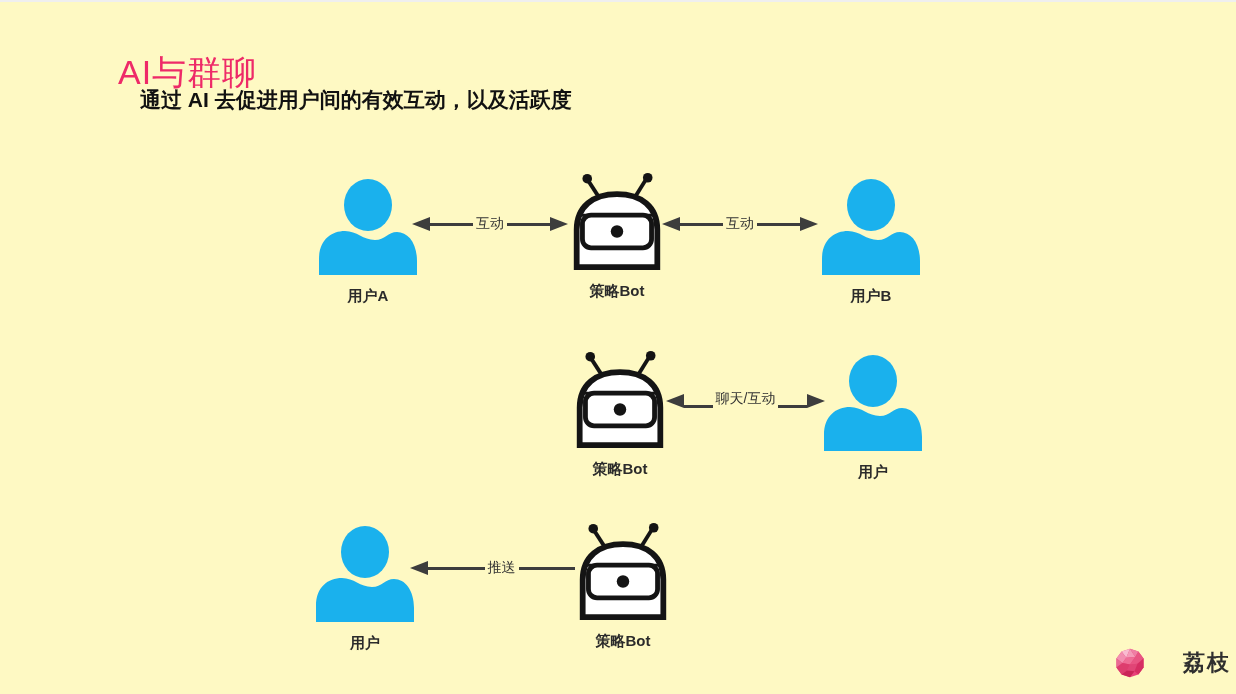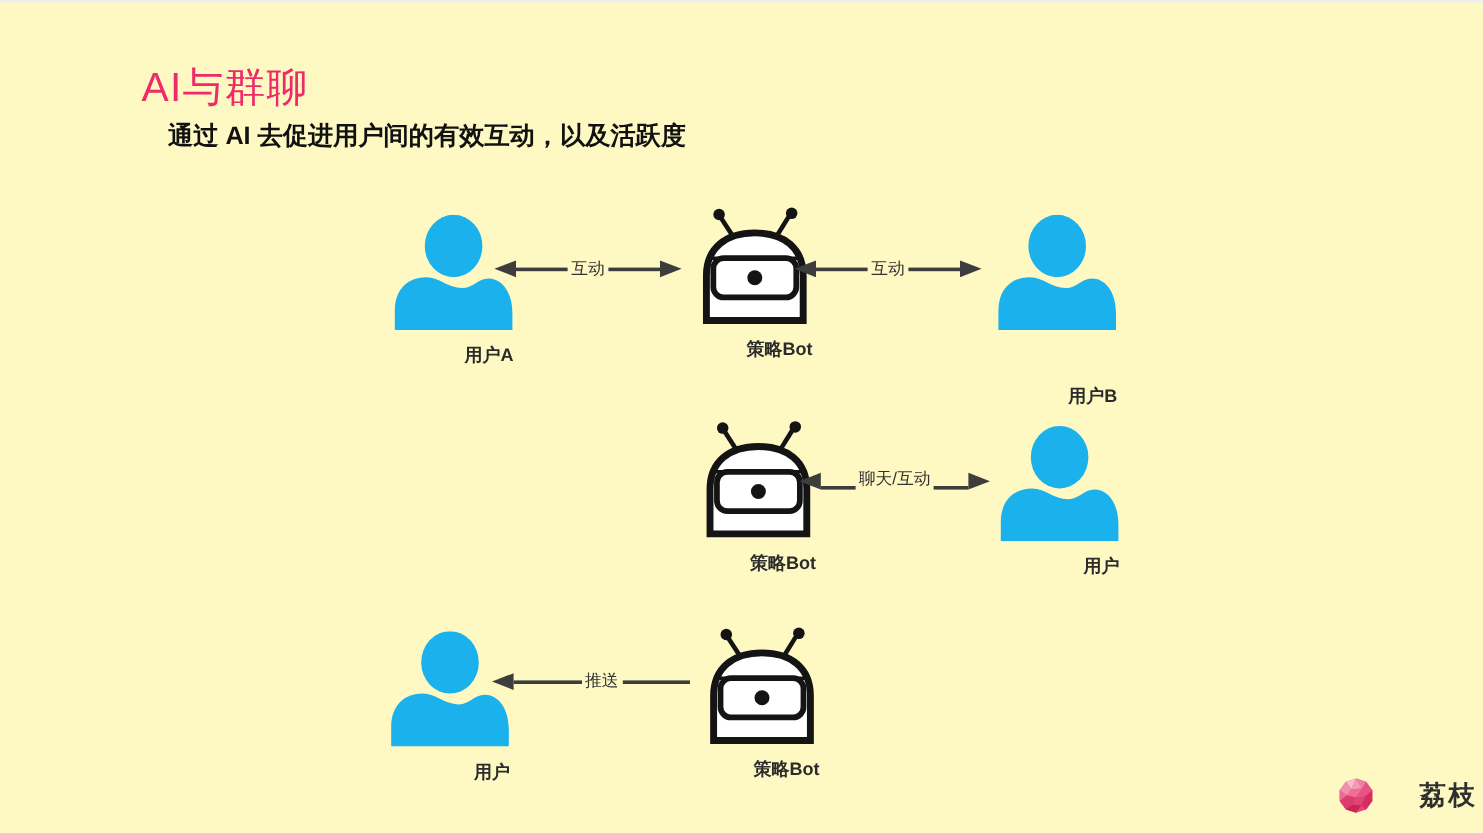--- a/index.html
+++ b/index.html
@@ -20,33 +20,33 @@
     left: 118px;
     top: 48px;
     font-size: 34px;
     font-weight: 400;
     color: #EE2A68;
     letter-spacing: 1px;
   }
   .subtitle {
     position: absolute;
     left: 140px;
-    top: 97px;
+    top: 84px;
     font-size: 21px;
     font-weight: 700;
     color: #111111;
     text-align: right;
   }
   
   .node {
     position: absolute;
     width: 120px;
     display: flex;
     flex-direction: column;
-    align-items: flex-end;
+    align-items: center;
   }
   .node .icon-box { line-height: 0; }
   .node-label {
     margin-top: 12px;
     font-size: 15px;
     font-weight: 700;
     color: #2b2b2b;
     white-space: nowrap;
   }
   
@@ -145,21 +145,21 @@
 
   <div class="node" style="left:557px; top:168px;">
     <div class="icon-box">
       <svg width="96" height="100" viewBox="0 0 100 104">
           <use href="#robot-sym"></use>
         </svg>
     </div>
     <div class="node-label">策略Bot</div>
   </div>
 
-  <div class="node" style="left:811px; top:177px;gap:34px;">
+  <div class="node" style="left:811px; top:177px;">
     <div class="icon-box">
       <svg width="100" height="96" viewBox="0 0 100 96">
           <use href="#person-sym"></use>
         </svg>
     </div>
     <div class="node-label">用户B</div>
   </div>
 
   <div class="arrow" style="left:412px; top:213px; width:156px;">
     <span class="ah left"></span>

